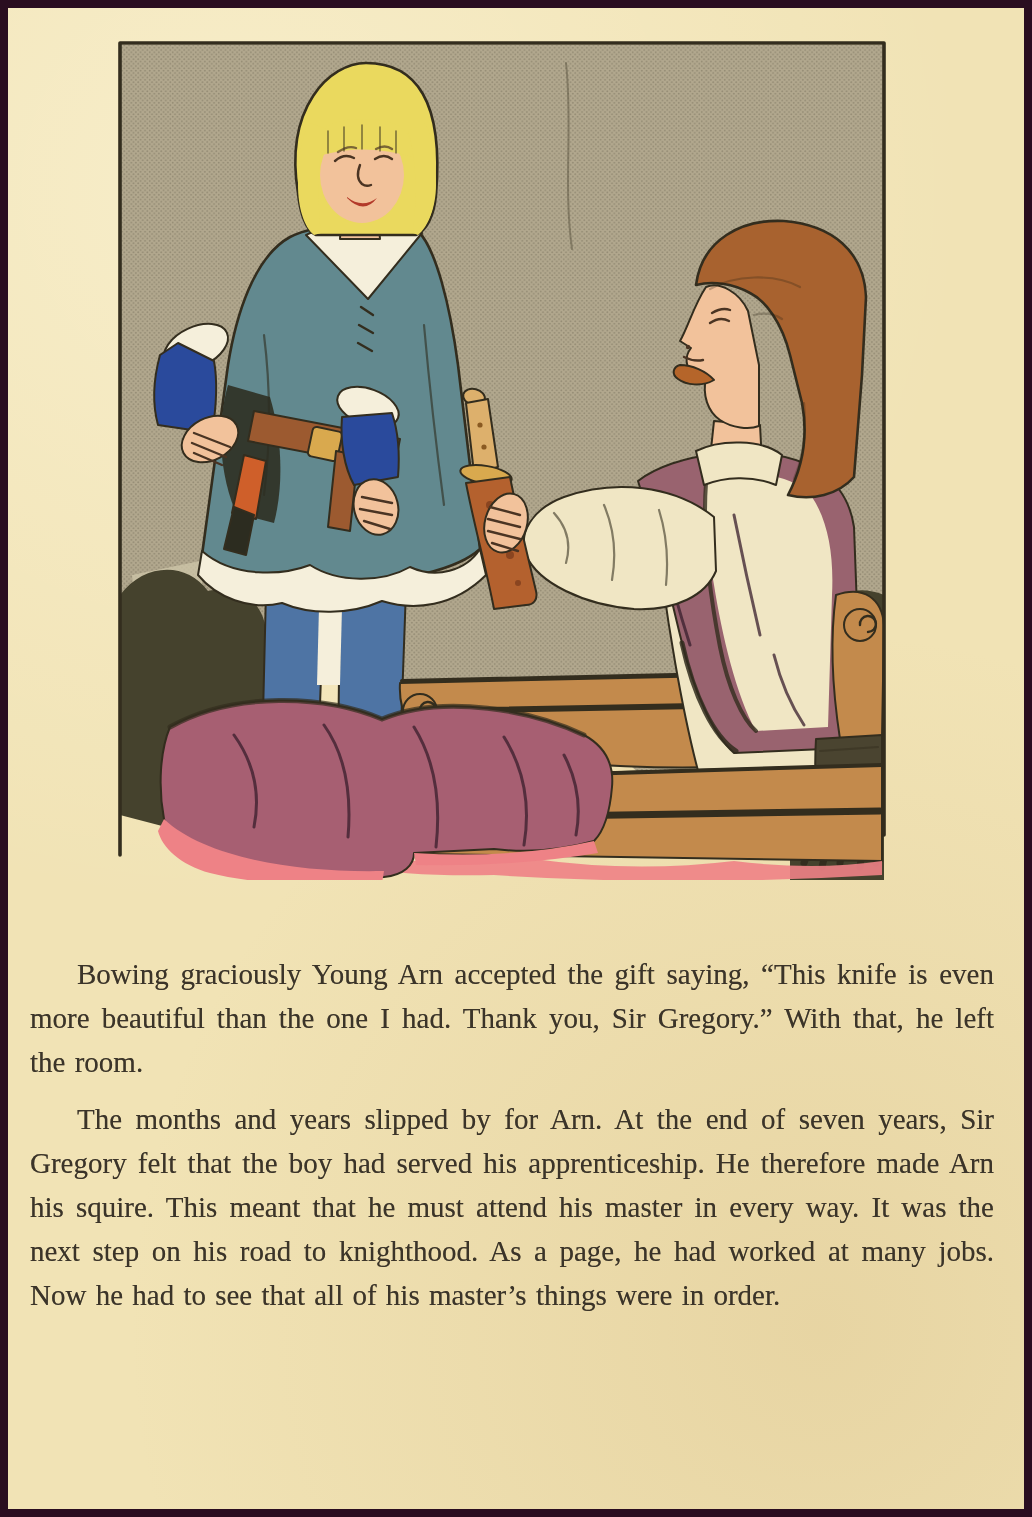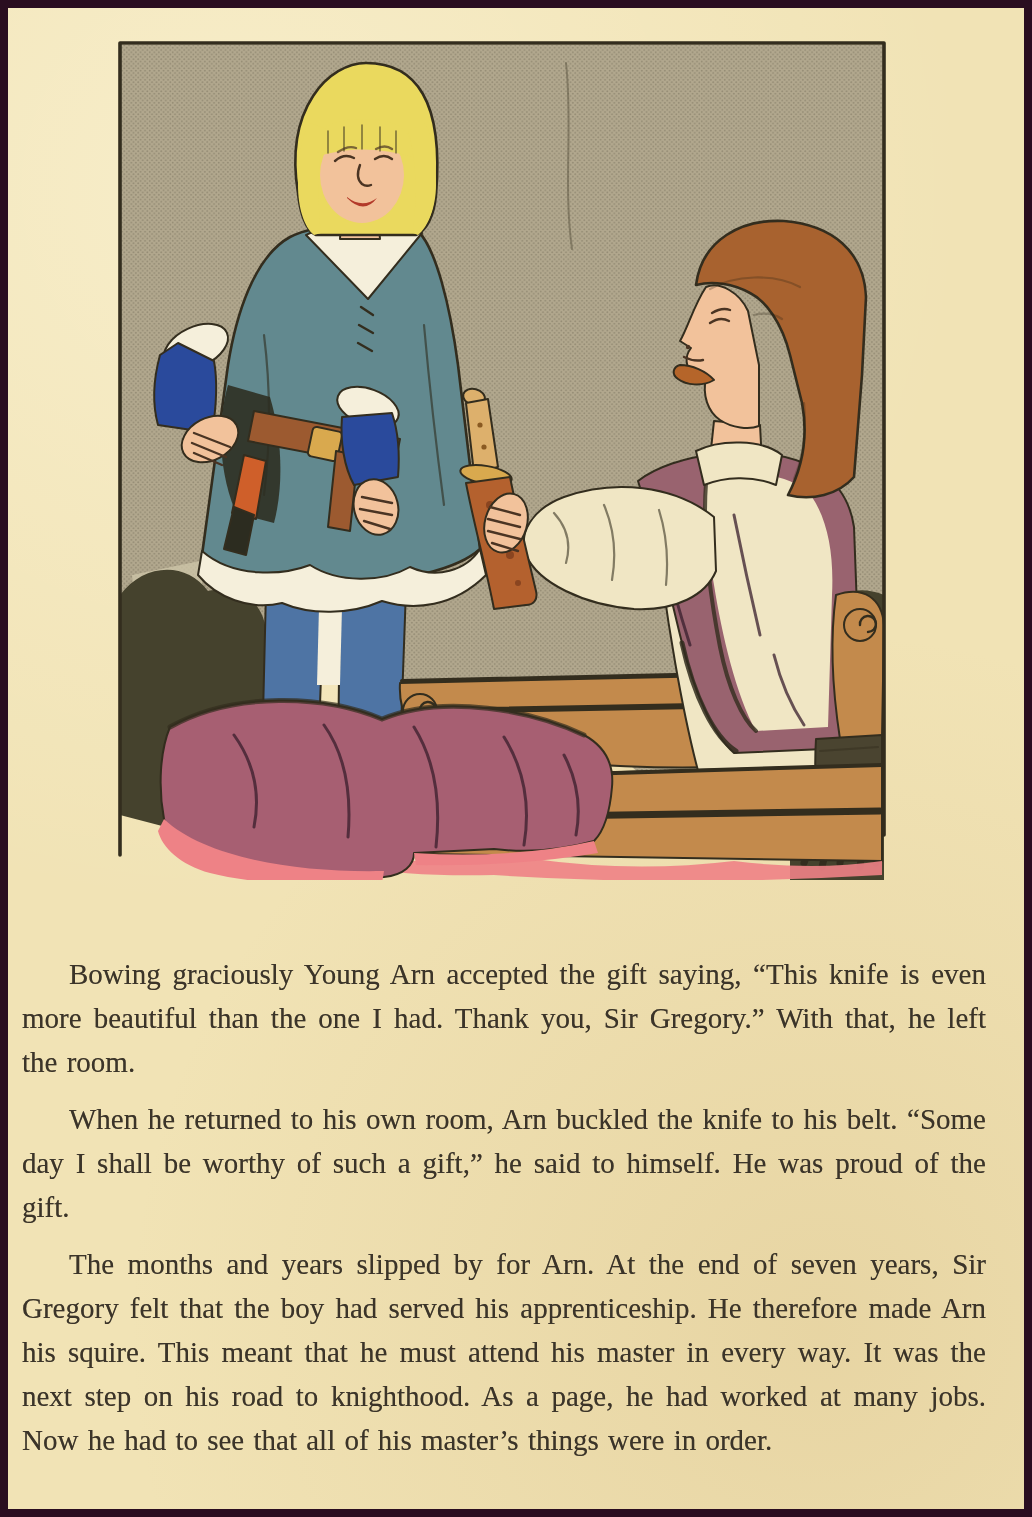--- a/index.html
+++ b/index.html
@@ -16,21 +16,21 @@
       radial-gradient(120% 80% at 22% 12%, rgba(255,250,226,.45), rgba(255,250,226,0) 60%),
       radial-gradient(110% 75% at 80% 88%, rgba(206,176,116,.28), rgba(206,176,116,0) 62%),
       #f1e3b5;
     overflow: hidden;
   }
   .illustration {
     position: absolute; left: 106px; top: 27px;
     width: 776px; height: 845px; margin: 0;
   }
   .text-block {
-    position: absolute; left: 14px; top: 944px; width: 964px;
+    position: absolute; left: 22px; top: 944px; width: 964px;
   }
   .text-block p {
     font-family: "Liberation Serif", serif;
     font-size: 29px; line-height: 44px;
     color: #3b3429;
     text-align: justify; text-indent: 47px;
     margin: 0 0 13px 0;
     word-spacing: 2px;
     text-shadow: 0 0 .5px rgba(59,52,41,.55);
   }
@@ -200,18 +200,17 @@
         </g>
 
         <g>
           <path d="M6 8 L770 8 M6 8 L6 820 M770 8 L770 800" class="ln" stroke-width="3.6"></path>
         </g>
       </svg>
     </figure>
 
     <div class="text-block">
       <p>Bowing graciously Young Arn accepted the gift saying, “This knife is even more beautiful than the one I had.  Thank you, Sir Gregory.”  With that, he left the room.</p>
-      <p>When he returned to his own room, Arn buckled the knife to his belt.  “Some day I shall be worthy of such a gift,” he said to himself.  He was proud of the gift.</p>
       <p>The months and years slipped by for Arn.  At the end of seven years, Sir Gregory felt that the boy had served his apprenticeship.  He therefore made Arn his squire.  This meant that he must attend his master in every way.  It was the next step on his road to knighthood.  As a page, he had worked at many jobs.  Now he had to see that all of his master’s things were in order.</p>
     </div>
 
   </div>
 </div>
 
 </body></html>

